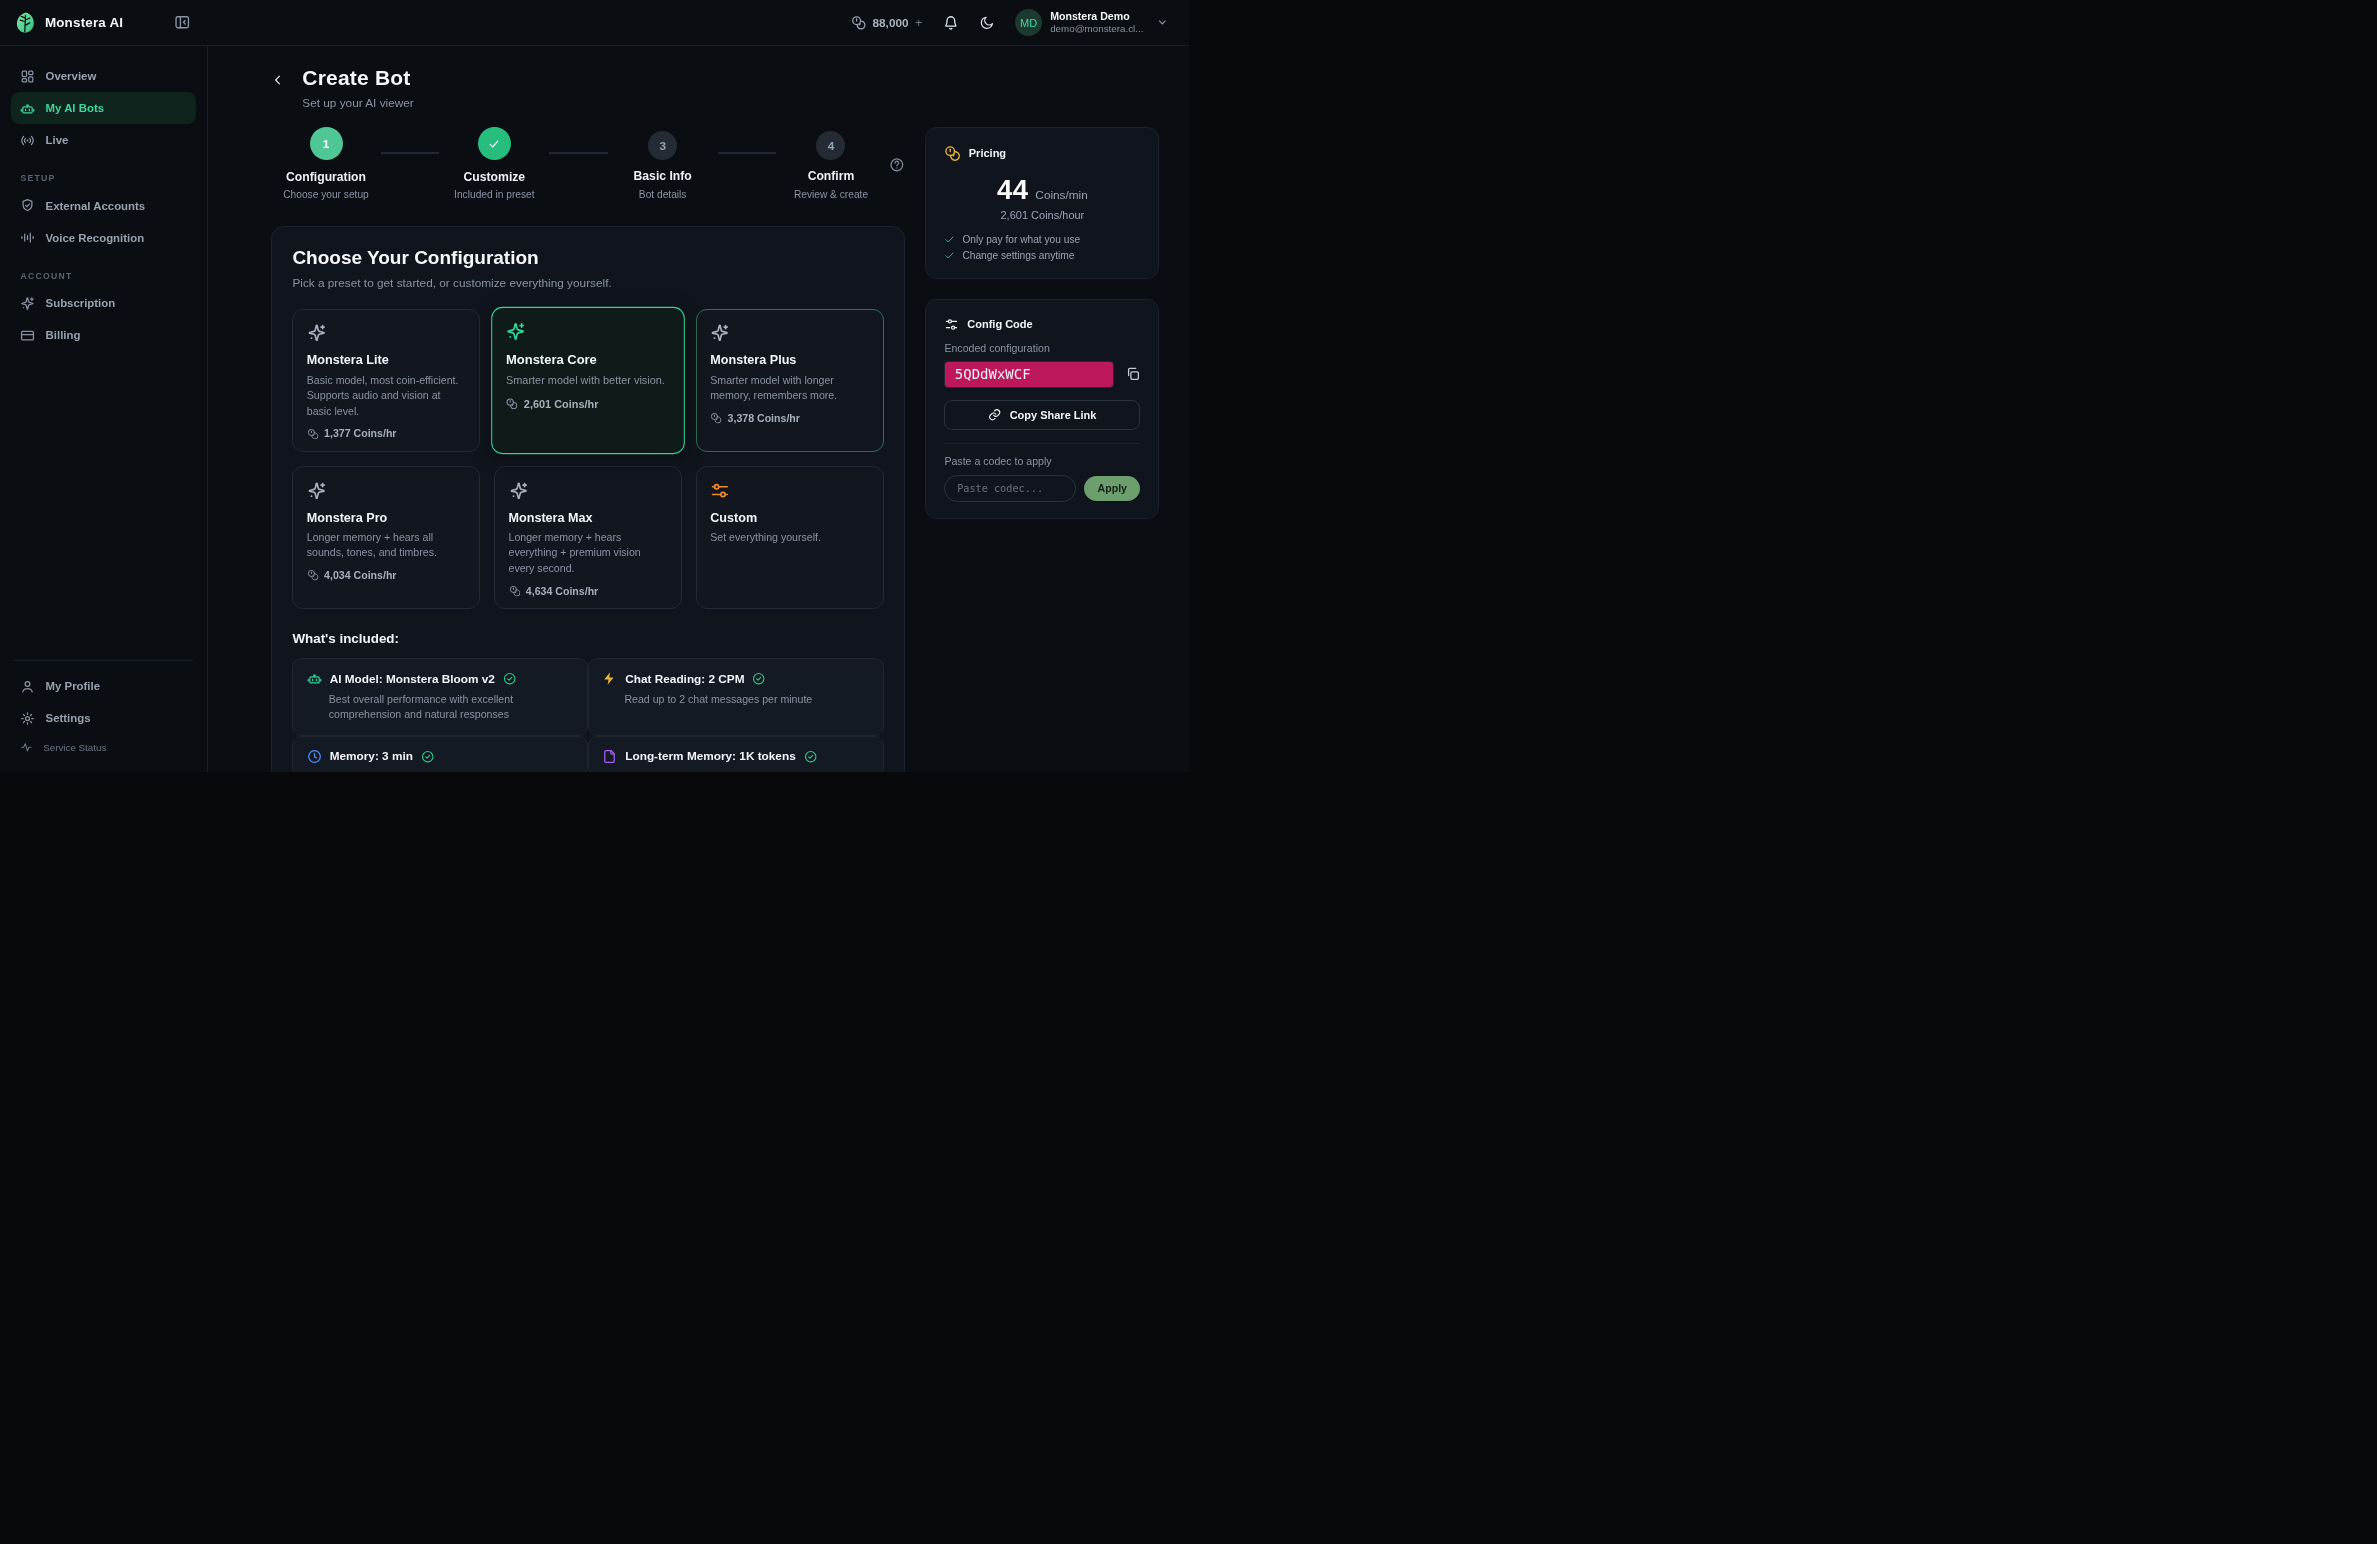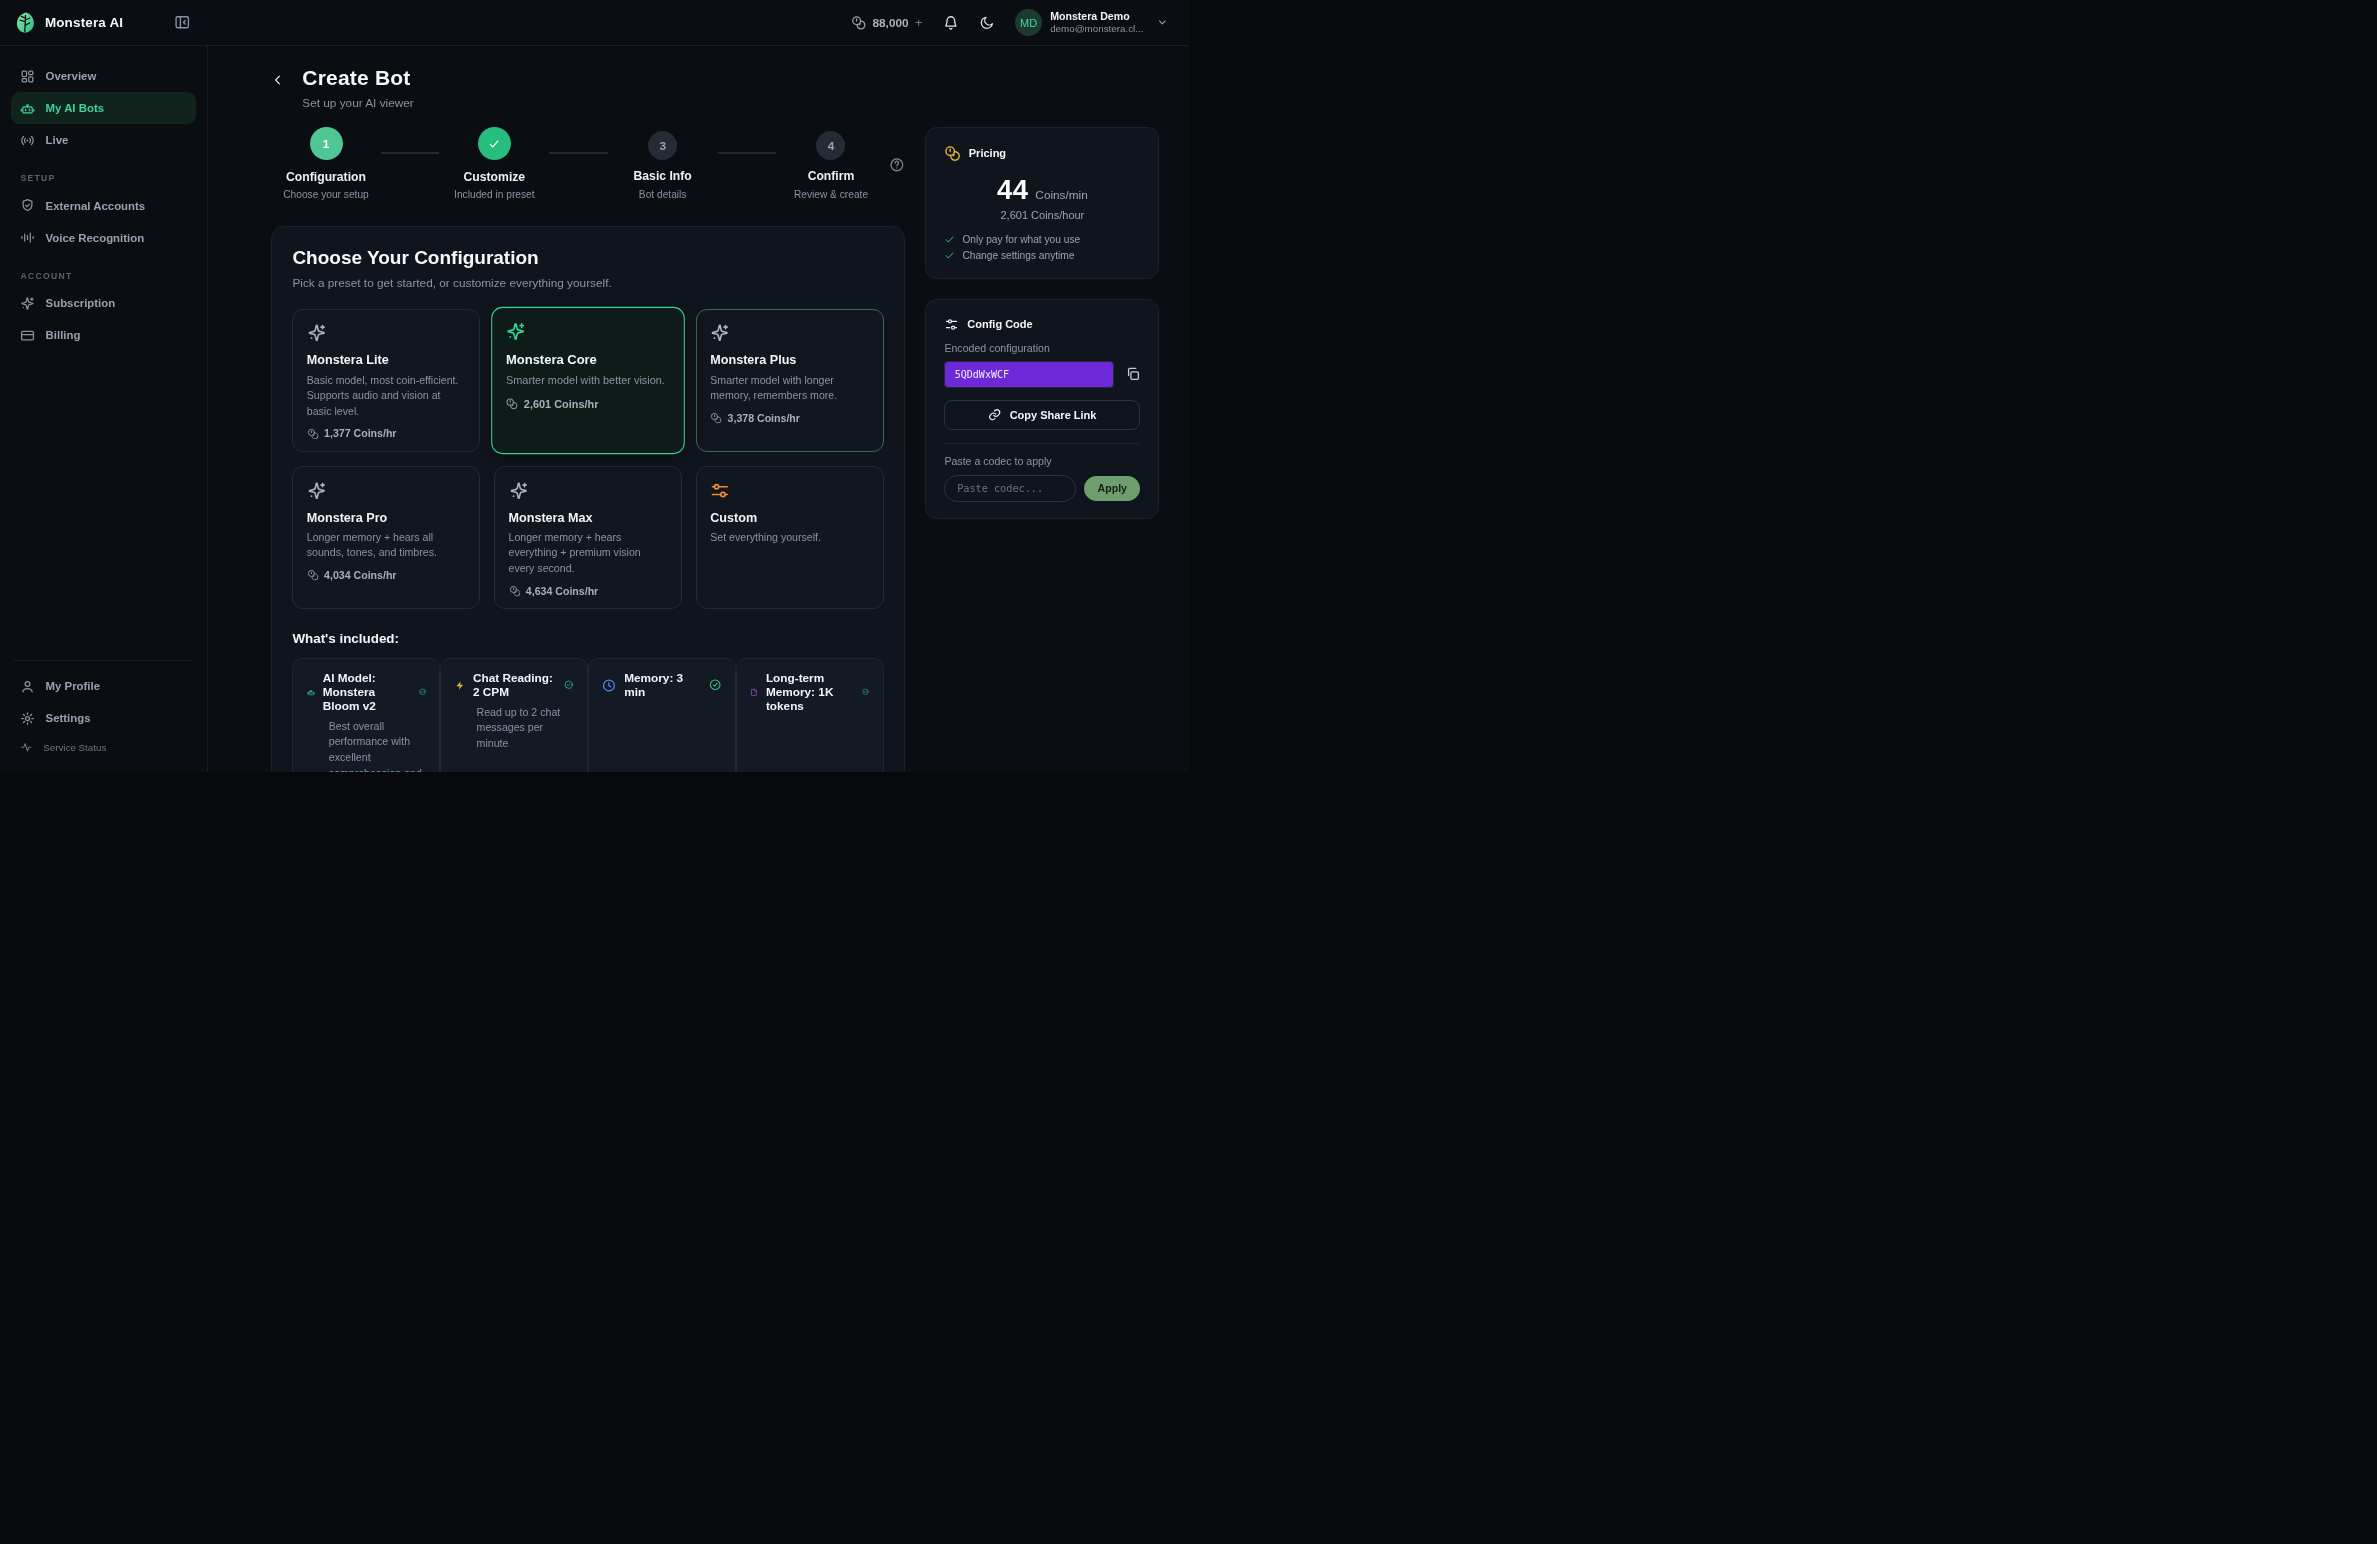--- a/index.html
+++ b/index.html
@@ -76,21 +76,21 @@
   .preset-desc{font-size:10.6px;color:#8b93a3;line-height:1.45;margin-top:5.5px;}
   .preset-price{display:flex;align-items:center;gap:5.5px;margin-top:8.6px;color:#a7afbd;font-size:10.6px;font-weight:600;}
   .preset-price .pico{color:#8b93a3;}
   .preset.selected{background:#0e1b18;border:1.2px solid #36d09b;transform:scale(1.03);box-shadow:0 4.7px 17.3px rgba(0,0,0,.35);}
   .preset.selected .spark{color:#2ed69a;}
   .preset.outlined{border:0.8px solid #2e6e55;}
   .preset.custom{justify-content:flex-start;}
   .preset.custom .spark{color:#f08c2e;}
 
   .included-title{font-size:13.4px;font-weight:800;color:#f2f5f9;margin:22px 0 11.8px;}
-  .inc-grid{display:grid;grid-template-columns:repeat(4,1fr);gap:0;}
+  .inc-grid{display:grid;grid-template-columns:repeat(2,1fr);gap:0;}
   .inc-item{background:#141a24;border:0.8px solid #1f2632;border-radius:9.4px;padding:11.8px 13.4px;box-sizing:border-box;}
   .inc-head{display:flex;align-items:center;gap:7.9px;}
   .inc-title{font-size:11.8px;font-weight:700;color:#f2f5f9;}
   .inc-check{color:#2ec987;}
   .inc-desc{font-size:10.6px;color:#8b93a3;line-height:1.5;margin:5.5px 0 0 22px;}
   .c-green{color:#34d39b}.c-yellow{color:#e9b43c}.c-blue{color:#4f8ff7}.c-purple{color:#a85df5}
 
   
   .panel{background:#10151d;border:0.8px solid #1c222d;border-radius:11.8px;padding:16.5px 18px;box-sizing:border-box;}
   .panel-head{display:flex;align-items:center;gap:7.9px;}
@@ -99,21 +99,21 @@
   .price-big{font-size:27.5px;font-weight:800;color:#ffffff;letter-spacing:0.4px;}
   .price-unit{font-size:11.8px;color:#9aa3b2;}
   .price-hour{text-align:center;font-size:11px;color:#9aa3b2;margin-top:3.1px;}
   .bullets{margin-top:12.6px;display:flex;flex-direction:column;gap:5.5px;}
   .bullet{display:flex;align-items:center;gap:7px;font-size:10.2px;color:#9aa3b2;}
   .bullet .bico{color:#2ec987;}
 
   .panel.code{margin-top:20.4px;}
   .code-label{font-size:10.6px;color:#8b93a3;margin-top:10.2px;}
   .code-row{display:flex;align-items:center;gap:11px;margin-top:7px;}
-  .code-input{flex:1;background:#6d28d9;border:0.8px solid #232a36;border-radius:4px;height:25px;padding:0 9.4px;color:#eef1f6;font-family:"DejaVu Sans Mono", monospace;font-size:10px;min-width:0;}
+  .code-input{flex:1;background:#be185d;border:0.8px solid #232a36;border-radius:4px;height:25px;padding:0 9.4px;color:#eef1f6;font-family:"DejaVu Sans Mono", monospace;font-size:14px;min-width:0;}
   .copy-btn{background:none;border:none;padding:0;color:#c6cdd9;cursor:pointer;}
   .share-btn{margin-top:11.8px;width:100%;height:30px;border-radius:7.9px;border:0.8px solid #2a323e;background:transparent;color:#f2f5f9;font-size:11px;font-weight:700;display:flex;align-items:center;justify-content:center;gap:7.9px;cursor:pointer;font-family:inherit;}
   .code-div{border-top:0.8px solid #1e242e;margin:13.4px 0 11px;}
   .paste-label{font-size:10.6px;color:#8b93a3;}
   .paste-row{display:flex;align-items:center;gap:7.9px;margin-top:7.9px;}
   .paste-input{flex:1;height:25px;border-radius:785px;border:0.8px solid #2a323e;background:transparent;padding:0 11.8px;color:#c8cfda;font-family:"DejaVu Sans Mono", monospace;font-size:10.2px;min-width:0;}
   .paste-input::placeholder{color:#6b7380;}
   .apply-btn{height:25px;padding:0 13.4px;border-radius:785px;border:none;background:#6d9e6d;color:#142016;font-size:10.6px;font-weight:700;cursor:pointer;font-family:inherit;}
 </style>
 </head>

